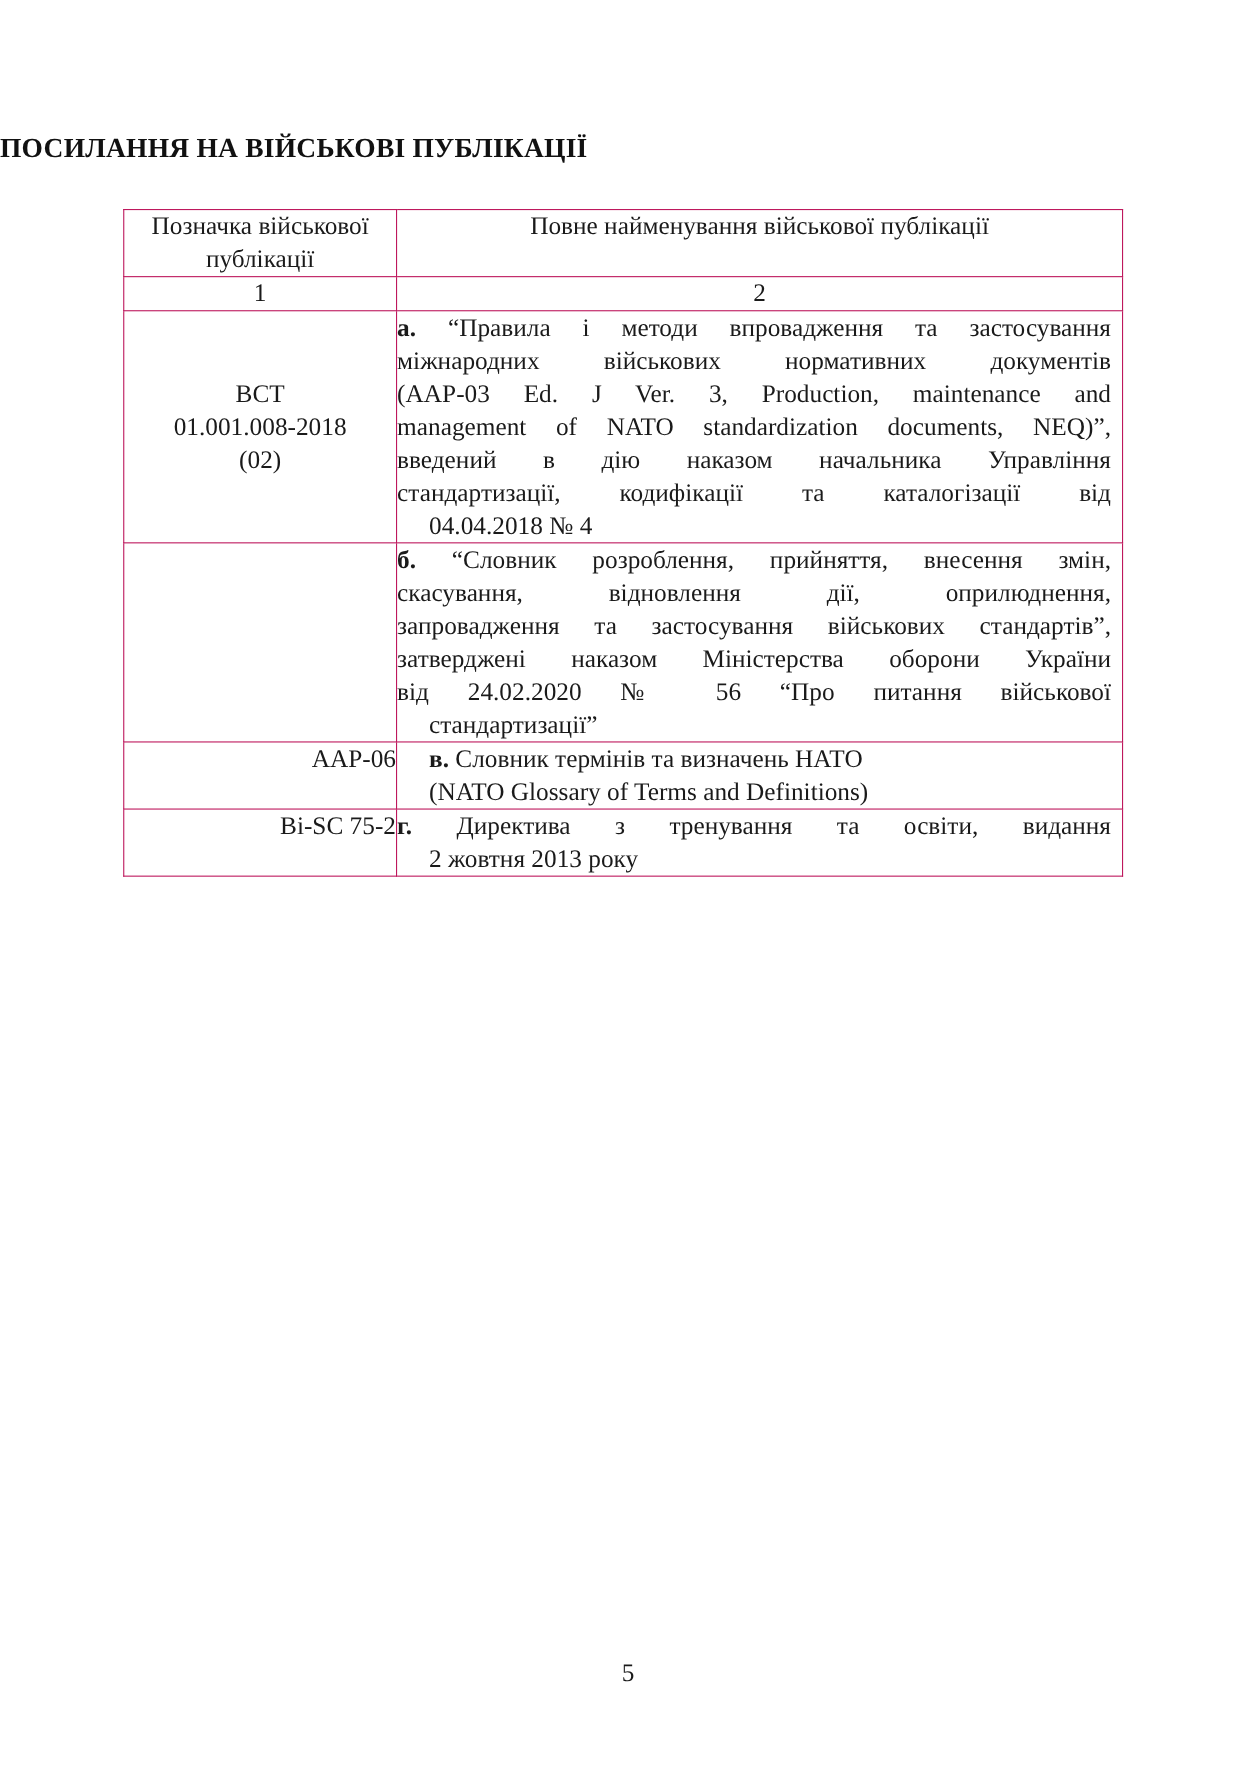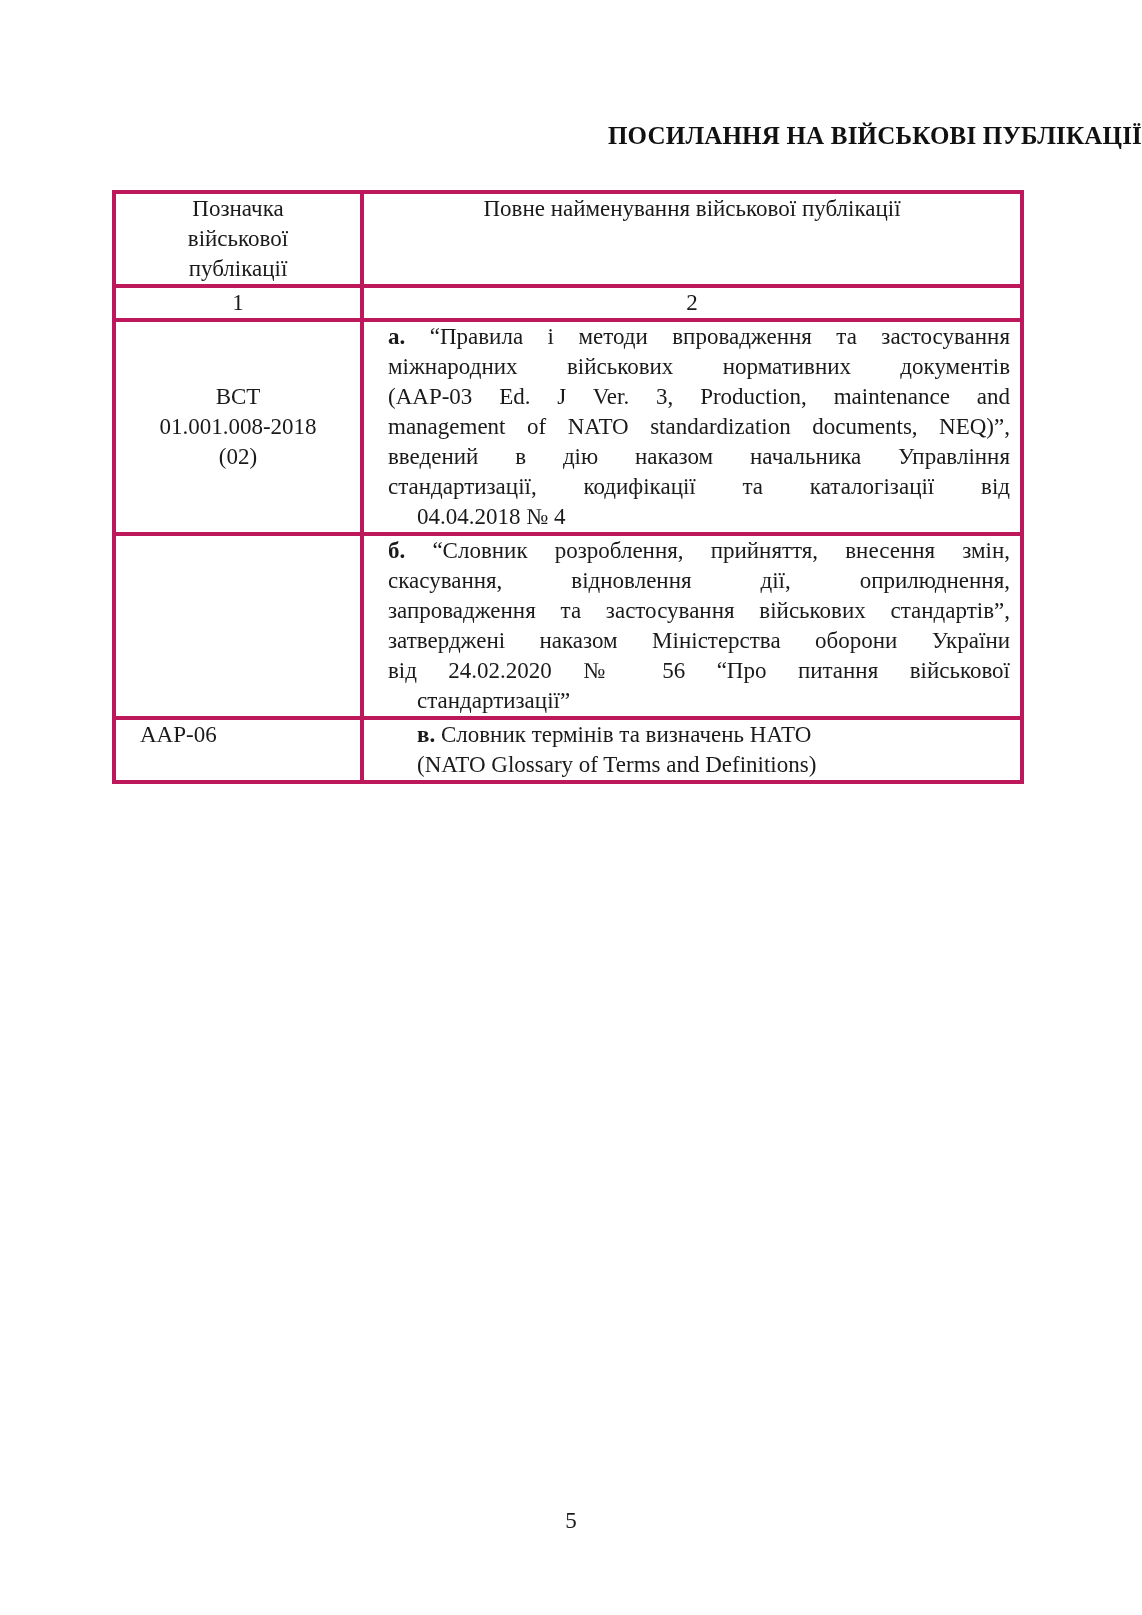--- a/index.html
+++ b/index.html
@@ -2,36 +2,36 @@
 <html><head>
 <meta charset="utf-8">
 <style>
   html, body { margin: 0; padding: 0; background: #ffffff; }
   body {
     width: 1142px; height: 1615px; position: relative; overflow: hidden;
     font-family: "Liberation Serif", "DejaVu Serif", serif; color: #1a1a1a;
   }
   .title {
     position: absolute; left: 0; right: 0; top: 122px;
-    text-align: right; font-weight: bold; font-size: 25px; letter-spacing: 0.2px;
+    text-align: left; font-weight: bold; font-size: 25px; letter-spacing: 0.2px;
     color: #111;
   }
   table.refs {
     position: absolute; left: 112px; top: 190px; width: 908px;
     border-collapse: collapse; table-layout: fixed;
     font-size: 23px; line-height: 30px;
   }
   table.refs td {
-    border: 4px solid #be185d; padding: 0 24px; vertical-align: top;
+    border: 1px solid #be185d; padding: 0 0; vertical-align: top;
   }
   col.c1 { width: 248px; }
   col.c2 { width: 660px; }
   .hdr td { text-align: center; vertical-align: middle; height: 58px; }
   .num td { text-align: center; height: 29px; }
-  .code { text-align: left; }
+  .code { text-align: right; }
   .code-mid { text-align: center; vertical-align: middle !important; margin-top: 33px; }
   .desc { padding-right: 10px !important; }
   .line { display: block; text-align: justify; text-align-last: justify; white-space: nowrap; }
   .line.last { text-align-last: left; margin-left: 29px; }
   .line-wrap { display: block; }
   .ltr { font-weight: bold; }
   .pagenum {
     position: absolute; left: 0; right: 0; top: 1508px; text-align: center;
     font-size: 23px;
   }
@@ -89,18 +89,25 @@
   </tr>
 
   <tr>
     <td class="code">AAP-06</td>
     <td class="desc">
       <span class="line last"><b class="ltr">в.</b><span> Словник термінів та визначень НАТО</span></span>
       <span class="line last">(NATO Glossary of Terms and Definitions)</span>
     </td>
   </tr>
 
+  <tr>
+    <td class="code">Bi-SC 75-2</td>
+    <td class="desc">
+      <span class="line"><b class="ltr">г.</b><span> Директива з тренування та освіти, видання</span></span>
+      <span class="line last">2 жовтня 2013 року</span>
+    </td>
+  </tr>
 
 
 </tbody>
   </table>
 
 <div class="pagenum">5</div>
 
 </body></html>

